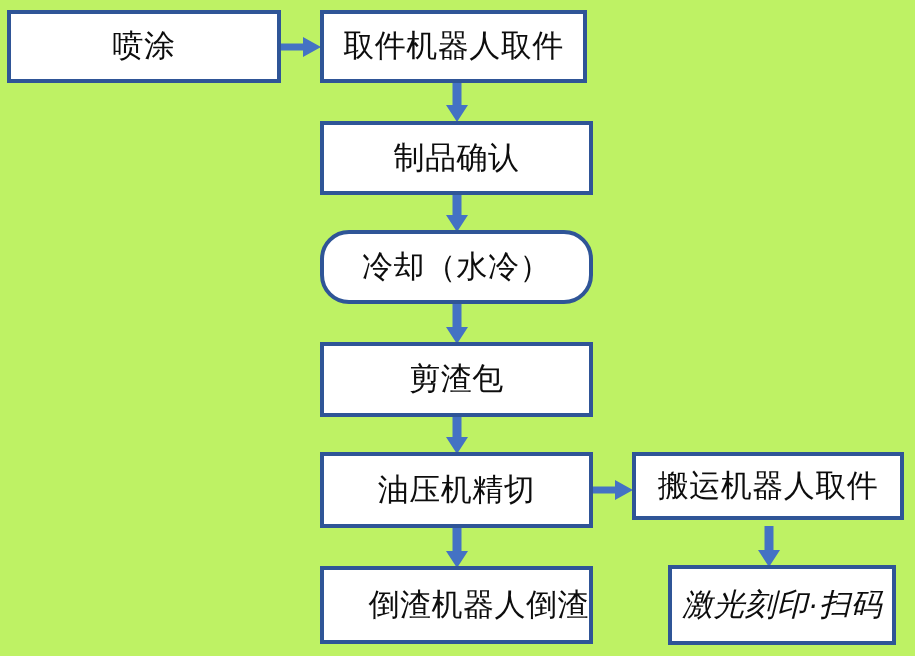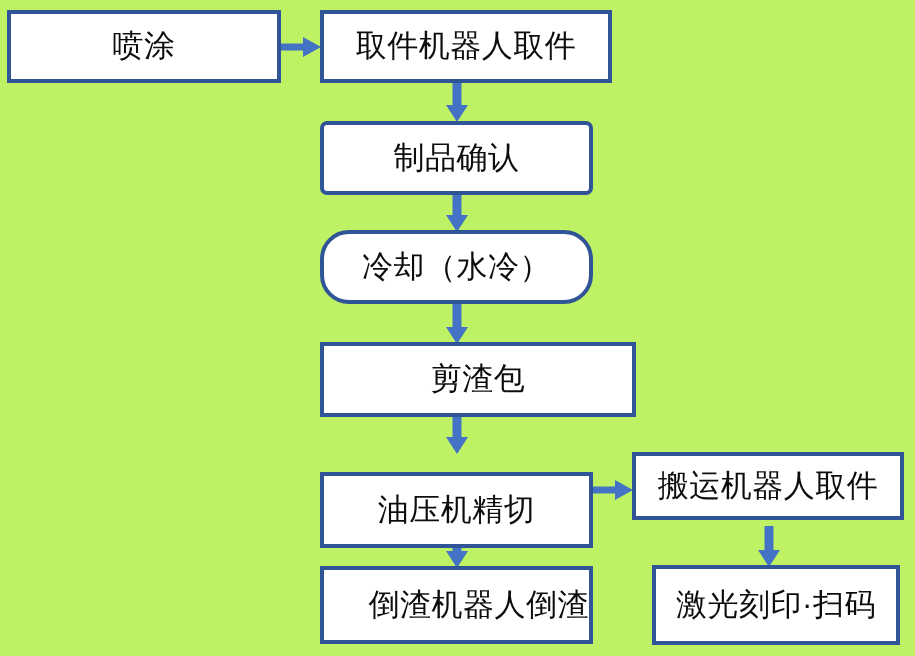--- a/index.html
+++ b/index.html
@@ -95,45 +95,45 @@
   <div class="arrow" style="left:757px; top:526px; width:24px; height:42px;">
     <svg width="24" height="42" viewBox="0 0 24 42">
       <path d="M7.5,0 L16.5,0 L16.5,24 L23,24 L12,41 L1,24 L7.5,24 Z" fill="#4472c4"></path>
     </svg>
   </div>
 
   <div class="node" style="left:7px;   top:10px;  width:274px; height:73px;">
     <span class="node-label">喷涂</span>
   </div>
 
-  <div class="node" style="left:320px; top:10px;  width:292px; height:73px;">
+  <div class="node" style="left:320px; top:10px;  width:267px; height:73px;">
     <span class="node-label">取件机器人取件</span>
   </div>
 
-  <div class="node" style="left:320px; top:121px; width:273px; height:74px;border-radius:7px;">
+  <div class="node" style="left:320px; top:121px; width:273px; height:74px;">
     <span class="node-label">制品确认</span>
   </div>
 
   <div class="node" style="left:320px; top:230px; width:273px; height:74px;border-radius:29px;">
     <span class="node-label">冷却（水冷）</span>
   </div>
 
-  <div class="node" style="left:320px; top:342px; width:316px; height:75px;">
+  <div class="node" style="left:320px; top:342px; width:273px; height:75px;">
     <span class="node-label">剪渣包</span>
   </div>
 
-  <div class="node" style="left:320px; top:472px; width:273px; height:76px;">
+  <div class="node" style="left:320px; top:452px; width:273px; height:76px;">
     <span class="node-label">油压机精切</span>
   </div>
 
   <div class="node" style="left:320px; top:566px; width:273px; height:78px;justify-content:flex-end;">
     <span class="node-label">倒渣机器人倒渣</span>
   </div>
 
   <div class="node" style="left:632px; top:452px; width:272px; height:68px;">
     <span class="node-label">搬运机器人取件</span>
   </div>
 
-  <div class="node" style="left:652px; top:565px; width:248px; height:80px;">
+  <div class="node" style="left:668px; top:565px; width:228px; height:80px;font-style:italic;">
     <span class="node-label">激光刻印·扫码</span>
   </div>
 
 </div>
 
 </body></html>

